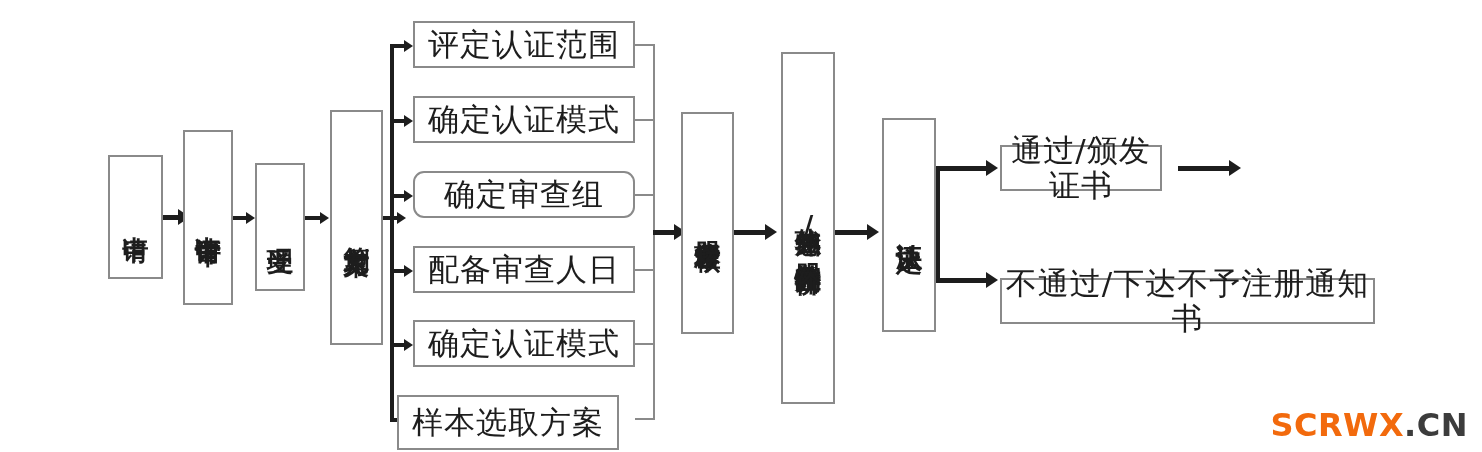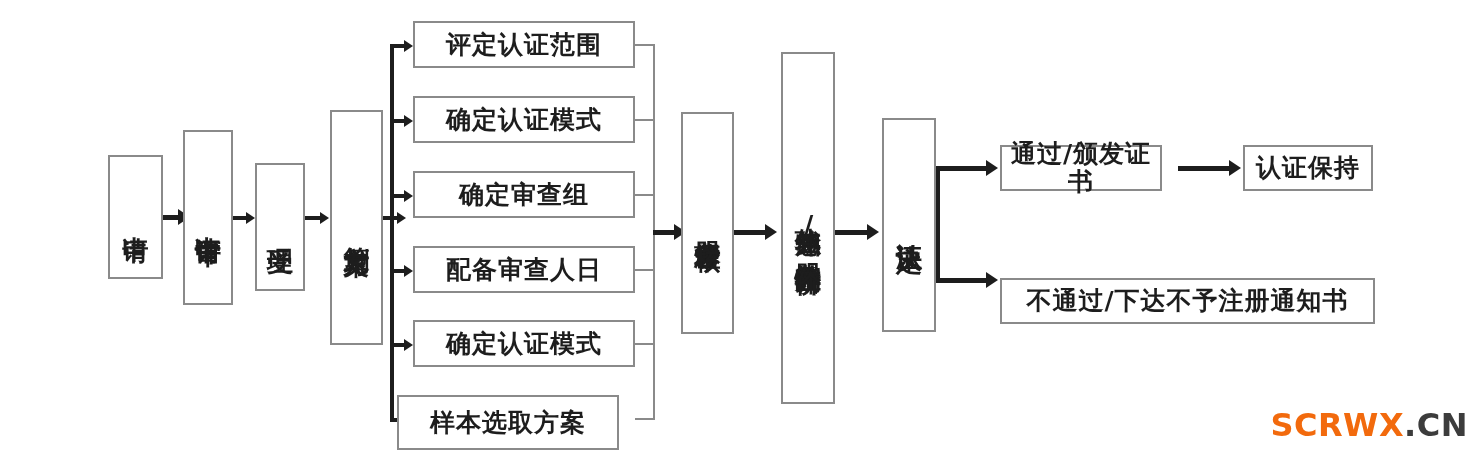--- a/index.html
+++ b/index.html
@@ -31,23 +31,23 @@
     text-align: center;
     line-height: 1.12;
   }
   .node .lbl {
     display: block;
     white-space: pre-line;
   }
 
   
   .h-node .lbl {
-    font-size: 25px;
+    font-size: 31px;
     letter-spacing: 1px;
-    font-weight: 700;
+    font-weight: 400;
   }
 
   
   .v-node .lbl {
     writing-mode: vertical-rl;
     text-orientation: upright;
     font-size: 26px;
     letter-spacing: 2px;
   }
   .v-bold .lbl {
@@ -152,21 +152,21 @@
   <div class="ahead small" style="left:404px; top:414px;"></div>
 
   <div class="node h-node" style="left:413px; top:21px; width:222px; height:47px;">
     <span class="lbl">评定认证范围</span>
   </div>
 
   <div class="node h-node" style="left:413px; top:96px; width:222px; height:47px;">
     <span class="lbl">确定认证模式</span>
   </div>
 
-  <div class="node h-node" style="left:413px; top:171px; width:222px; height:47px;">
+  <div class="node h-node" style="left:413px; top:171px; width:222px; height:47px;border-radius:11px;">
     <span class="lbl">确定审查组</span>
   </div>
 
   <div class="node h-node" style="left:413px; top:246px; width:222px; height:47px;">
     <span class="lbl">配备审查人日</span>
   </div>
 
   <div class="node h-node" style="left:413px; top:320px; width:222px; height:47px;">
     <span class="lbl">确定认证模式</span>
   </div>
@@ -213,23 +213,20 @@
   <div class="tline h" style="left:936px; top:278px; width:55px;"></div>
   <div class="ahead" style="left:986px; top:272px;"></div>
 
   <div class="node h-node" style="left:1000px; top:145px; width:162px; height:46px;align-items:center;">
     <span class="lbl">通过/颁发证书</span>
   </div>
 
   <div class="tline h" style="left:1178px; top:166px; width:57px;"></div>
   <div class="ahead" style="left:1229px; top:160px;"></div>
 
-  <div class="node h-node" style="left:1243px; top:145px; width:130px; height:46px;">
-    <span class="lbl">认证保持</span>
-  </div>
 
   <div class="node h-node" style="left:1000px; top:255px; width:375px; height:46px;margin-top:23px;">
     <span class="lbl">不通过/下达不予注册通知书</span>
   </div>
 
   <div id="watermark">
     <span class="wm-a">SCRWX</span><span class="wm-b">.CN</span>
   </div>
 
 </div>

